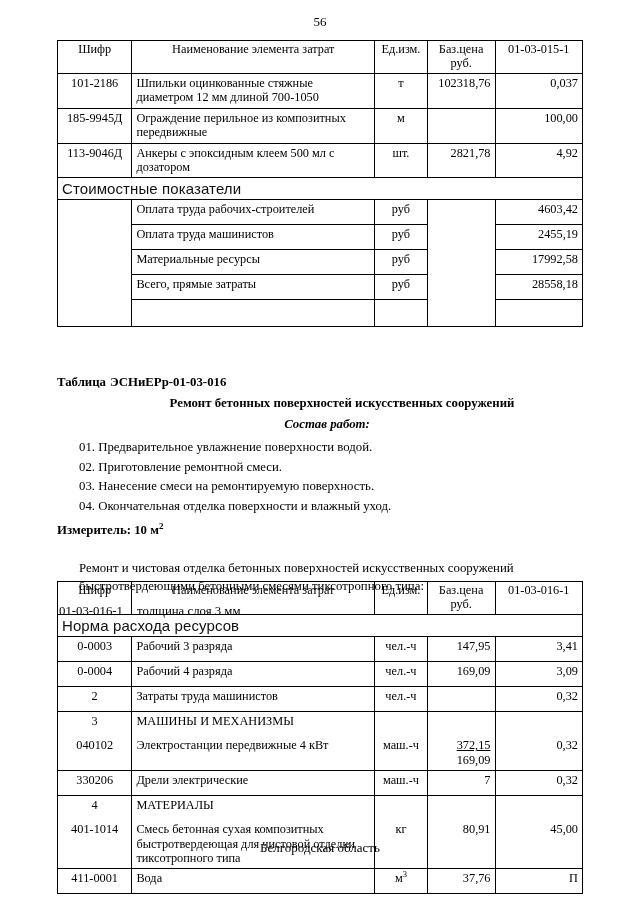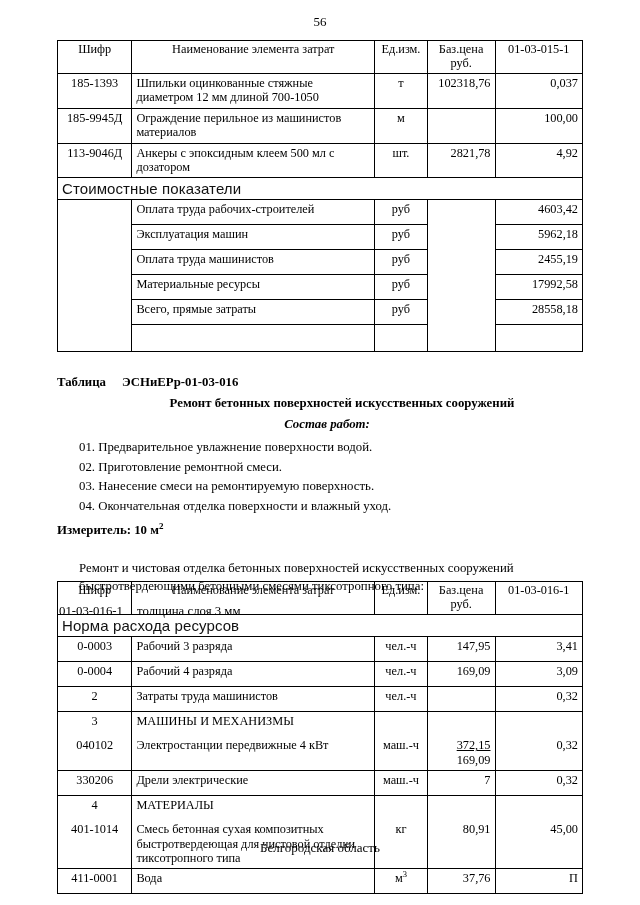--- a/index.html
+++ b/index.html
@@ -86,21 +86,21 @@
     left: 57px;
     top: 374px;
     width: 530px;
     font-size: 12.8px;
     line-height: 1.38;
   }
   .mid .tbl-title {
     font-weight: bold;
     font-size: 12.8px;
   }
-  .mid .tbl-title .lbl { margin-right: 16px; }
+  .mid .tbl-title .lbl { margin-right: 4px; }
   .mid .tbl-subtitle {
     font-weight: bold;
     text-align: center;
     margin-top: 3px;
     padding-left: 40px;
   }
   .mid .sostav {
     text-align: center;
     font-style: italic;
     font-weight: bold;
@@ -167,29 +167,29 @@
           <td class="c-name">Наименование элемента затрат</td>
           <td class="c-unit">Ед.изм.</td>
           <td class="c-price">
             <span>Баз.цена</span><br>
             <span>руб.</span>
           </td>
           <td class="c-norm ctr">01-03-015-1</td>
         </tr>
 
         <tr class="tall">
-          <td class="ctr">185-1393</td>
+          <td class="ctr">101-2186</td>
           <td class="lft">Шпильки оцинкованные стяжные диаметром 12 мм длиной 700-1050</td>
           <td class="ctr">т</td>
           <td class="rgt">102318,76</td>
           <td class="rgt">0,037</td>
         </tr>
         <tr class="tall">
           <td class="ctr">185-9945Д</td>
-          <td class="lft">Ограждение перильное из машинистов материалов</td>
+          <td class="lft">Ограждение перильное из композитных передвижные</td>
           <td class="ctr">м</td>
           <td class="rgt"></td>
           <td class="rgt">100,00</td>
         </tr>
         <tr class="r2">
           <td class="ctr">113-9046Д</td>
           <td class="lft">Анкеры с эпоксидным клеем 500 мл с дозатором</td>
           <td class="ctr">шт.</td>
           <td class="rgt">2821,78</td>
           <td class="rgt">4,92</td>
@@ -198,27 +198,20 @@
         <tr class="band">
           <td colspan="5">Стоимостные показатели</td>
         </tr>
 
         <tr class="r2">
           <td class="ctr nb-bot nb-top"></td>
           <td class="lft bold">Оплата труда рабочих-строителей</td>
           <td class="ctr bold">руб</td>
           <td class="rgt nb-bot nb-top"></td>
           <td class="rgt bold">4603,42</td>
-        </tr>
-        <tr class="r2">
-          <td class="ctr nb-bot nb-top"></td>
-          <td class="lft bold">Эксплуатация машин</td>
-          <td class="ctr bold">руб</td>
-          <td class="rgt nb-bot nb-top"></td>
-          <td class="rgt bold">5962,18</td>
         </tr>
         <tr class="r2">
           <td class="ctr nb-bot nb-top"></td>
           <td class="lft">Оплата труда машинистов</td>
           <td class="ctr">руб</td>
           <td class="rgt nb-bot nb-top"></td>
           <td class="rgt">2455,19</td>
         </tr>
         <tr class="r2">
           <td class="ctr nb-bot nb-top"></td>

